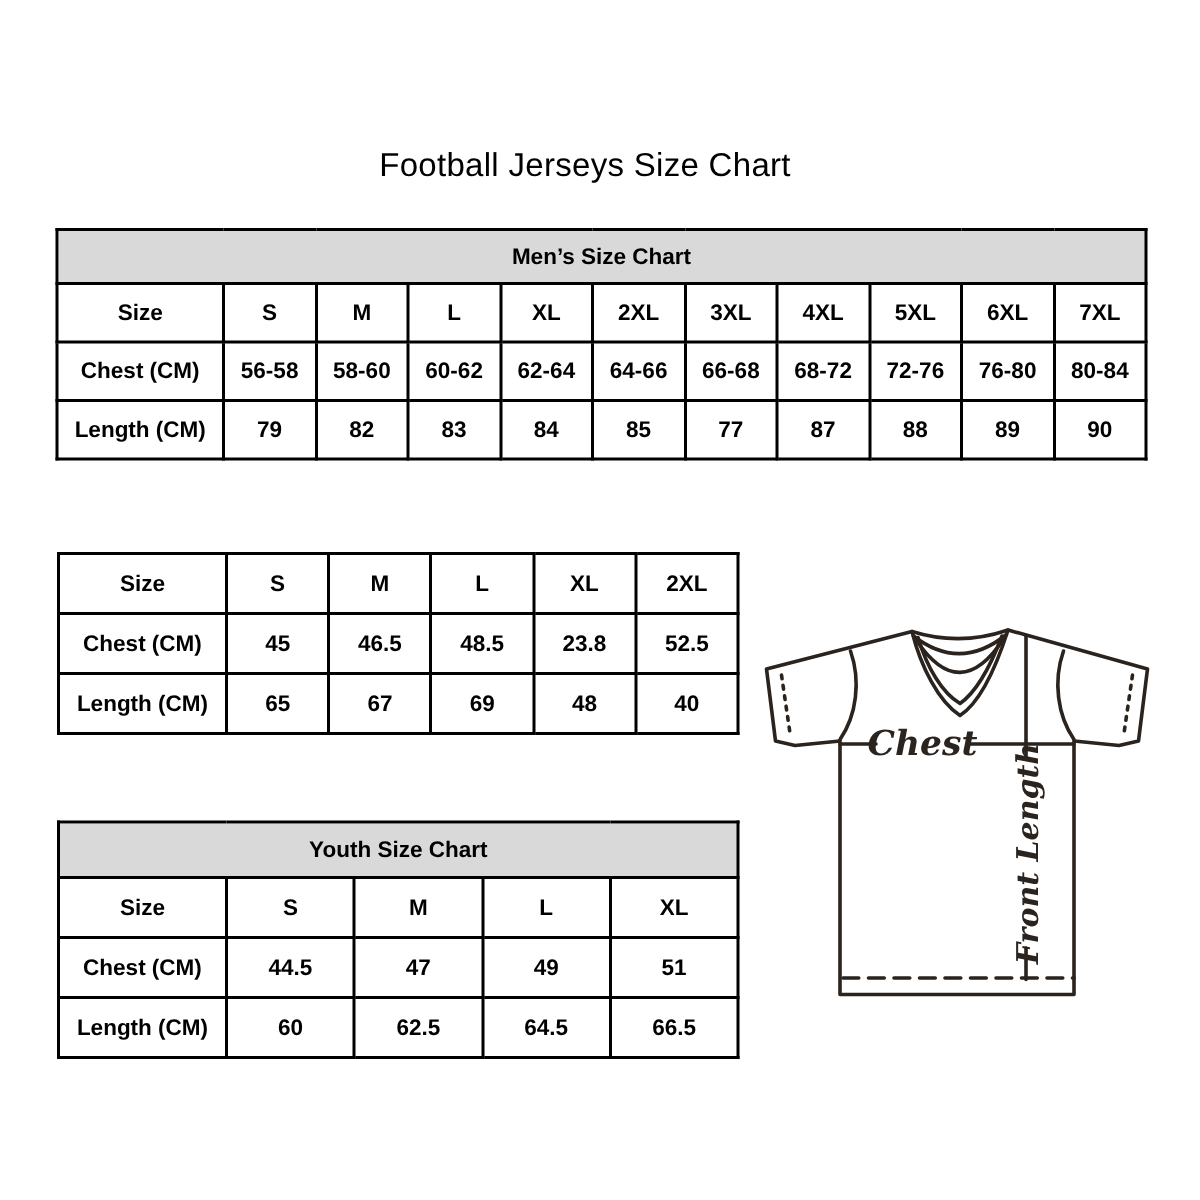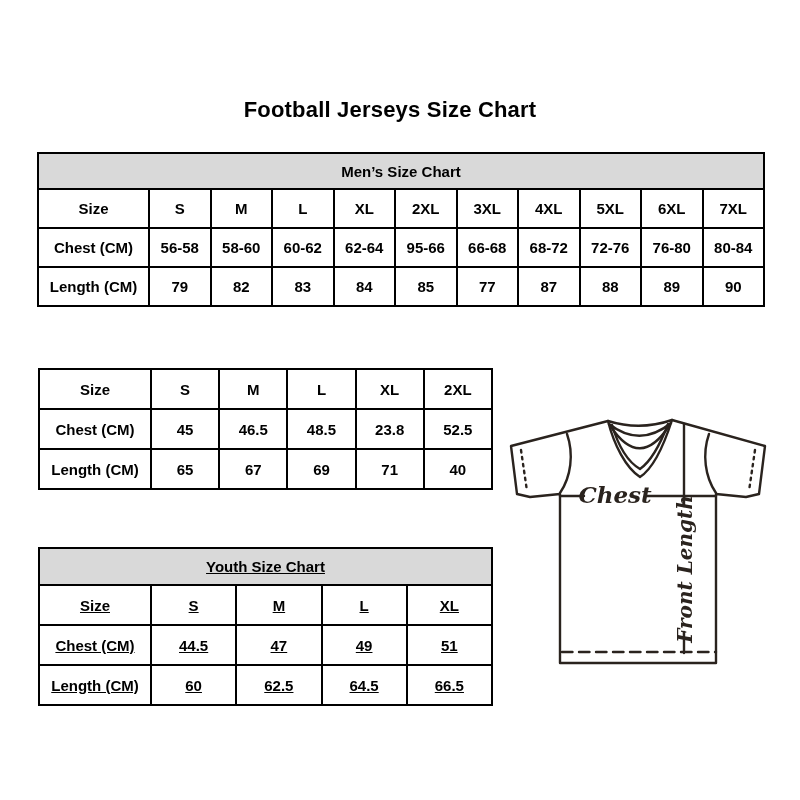--- a/index.html
+++ b/index.html
@@ -5,40 +5,40 @@
   html,body { margin:0; padding:0; }
   body {
     width:800px; height:800px; background:#ffffff;
     font-family:"Liberation Sans", sans-serif;
     -webkit-font-smoothing:antialiased;
   }
   .page { position:relative; width:800px; height:800px; overflow:hidden; background:#fff; }
 
   .page-title {
     position:absolute; top:97px; left:0; width:780px;
-    text-align:center; font-size:22px; font-weight:bold; color:#000;
+    text-align:center; font-size:22px; font-weight:normal; color:#000;
     letter-spacing:0.2px;
   }
 
   table.size-table {
     position:absolute; border-collapse:collapse; table-layout:fixed;
     border:2px solid #000;
   }
   table.size-table td {
     border:2px solid #000; text-align:center; vertical-align:middle;
     font-weight:bold; font-size:15px; color:#000; padding:0;
     overflow:hidden; white-space:nowrap;
   }
   td.title-cell { background:#d9d9d9; font-size:17px; }
 
   .men   { left:37px; top:152px; width:728px; }
   .men   tr { height:39px; }
   .men   tr.trow { height:36px; }
   .women { left:38px; top:368px; width:455px; }
-  .youth { left:38px; top:547px; width:455px;text-decoration:underline; }
+  .youth { left:38px; top:547px; width:455px; }
   .women tr, .youth tr { height:40px; }
   .women tr.trow, .youth tr.trow { height:37px; }
 
   .jersey-diagram { position:absolute; left:500px; top:400px; width:272px; height:272px; }
   .jersey-diagram svg { display:block; width:272px; height:272px; }
   .measure-label {
     font-family:"DejaVu Serif", serif;
     font-style:italic; font-weight:bold;
   }
 </style>
@@ -70,21 +70,21 @@
         <td>5XL</td>
         <td>6XL</td>
         <td>7XL</td>
       </tr>
       <tr>
         <td>Chest (CM)</td>
         <td>56-58</td>
         <td>58-60</td>
         <td>60-62</td>
         <td>62-64</td>
-        <td>95-66</td>
+        <td>64-66</td>
         <td>66-68</td>
         <td>68-72</td>
         <td>72-76</td>
         <td>76-80</td>
         <td>80-84</td>
       </tr>
       <tr>
         <td>Length (CM)</td>
         <td>79</td>
         <td>82</td>
@@ -120,21 +120,21 @@
         <td>46.5</td>
         <td>48.5</td>
         <td>23.8</td>
         <td>52.5</td>
       </tr>
       <tr>
         <td>Length (CM)</td>
         <td>65</td>
         <td>67</td>
         <td>69</td>
-        <td>71</td>
+        <td>48</td>
         <td>40</td>
       </tr>
     </tbody>
   </table>
 
   <table class="size-table youth">
     <colgroup>
         <col style="width:112px">
         <col span="4">
       </colgroup>

